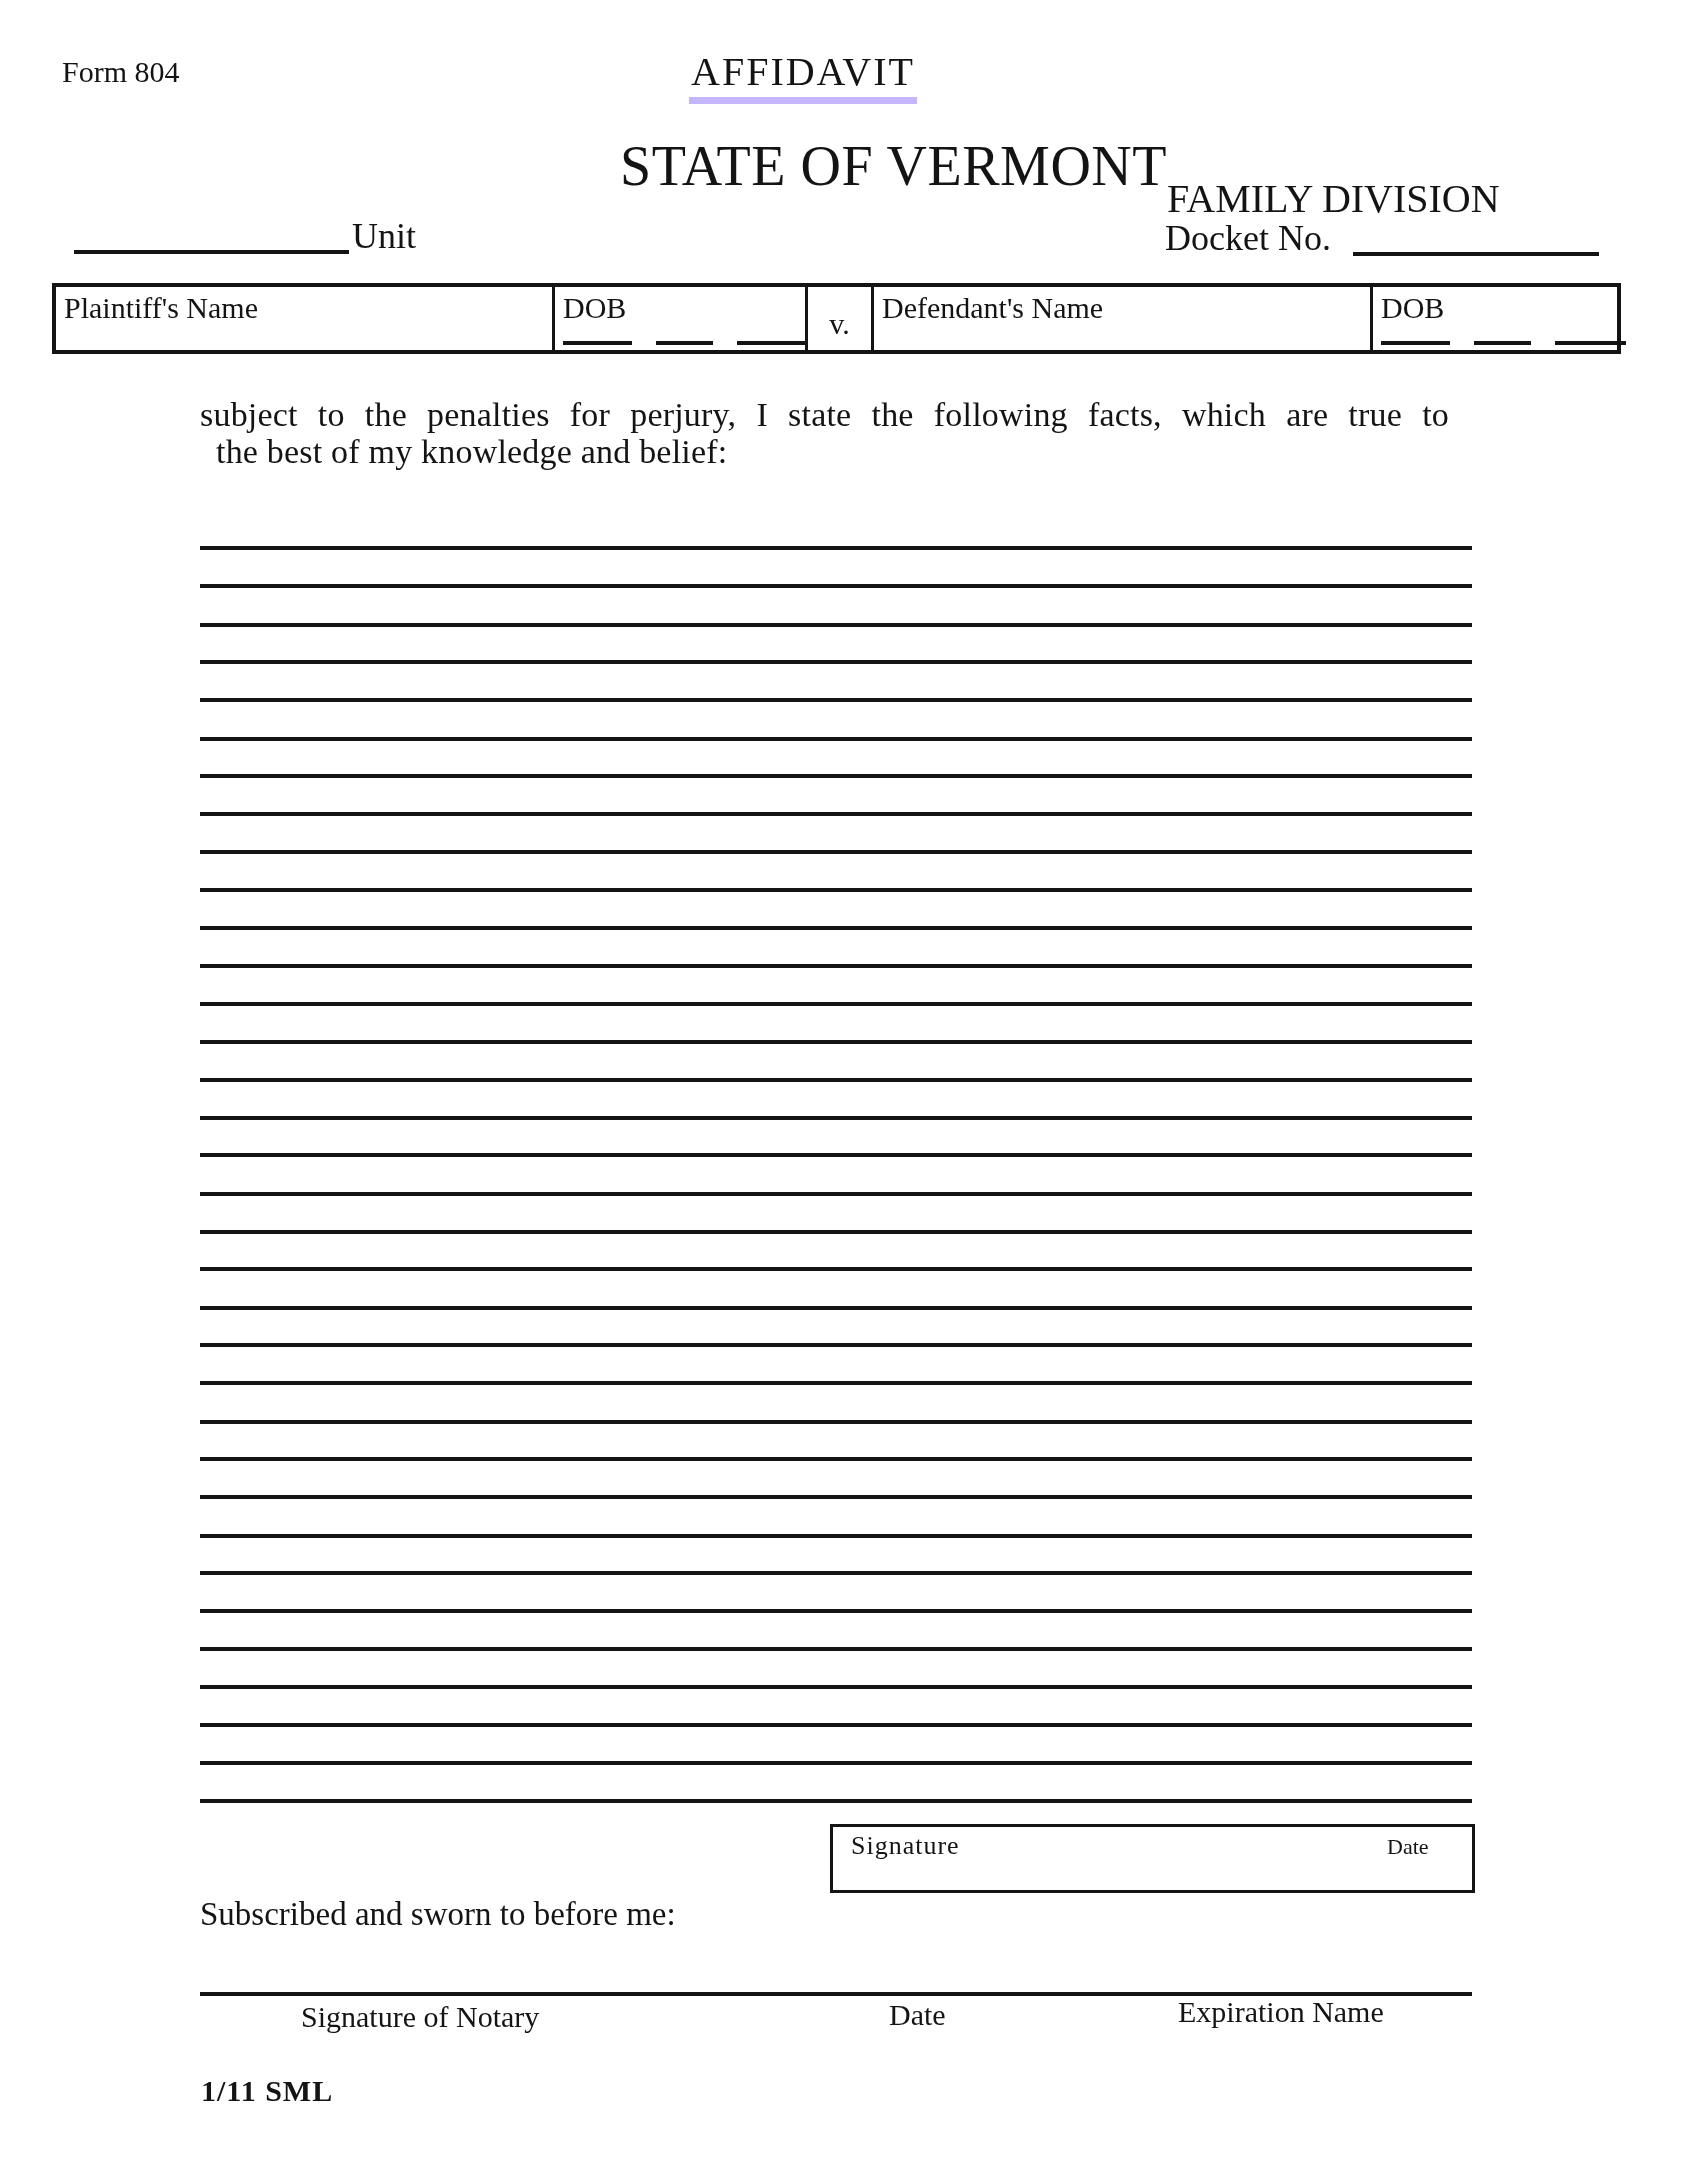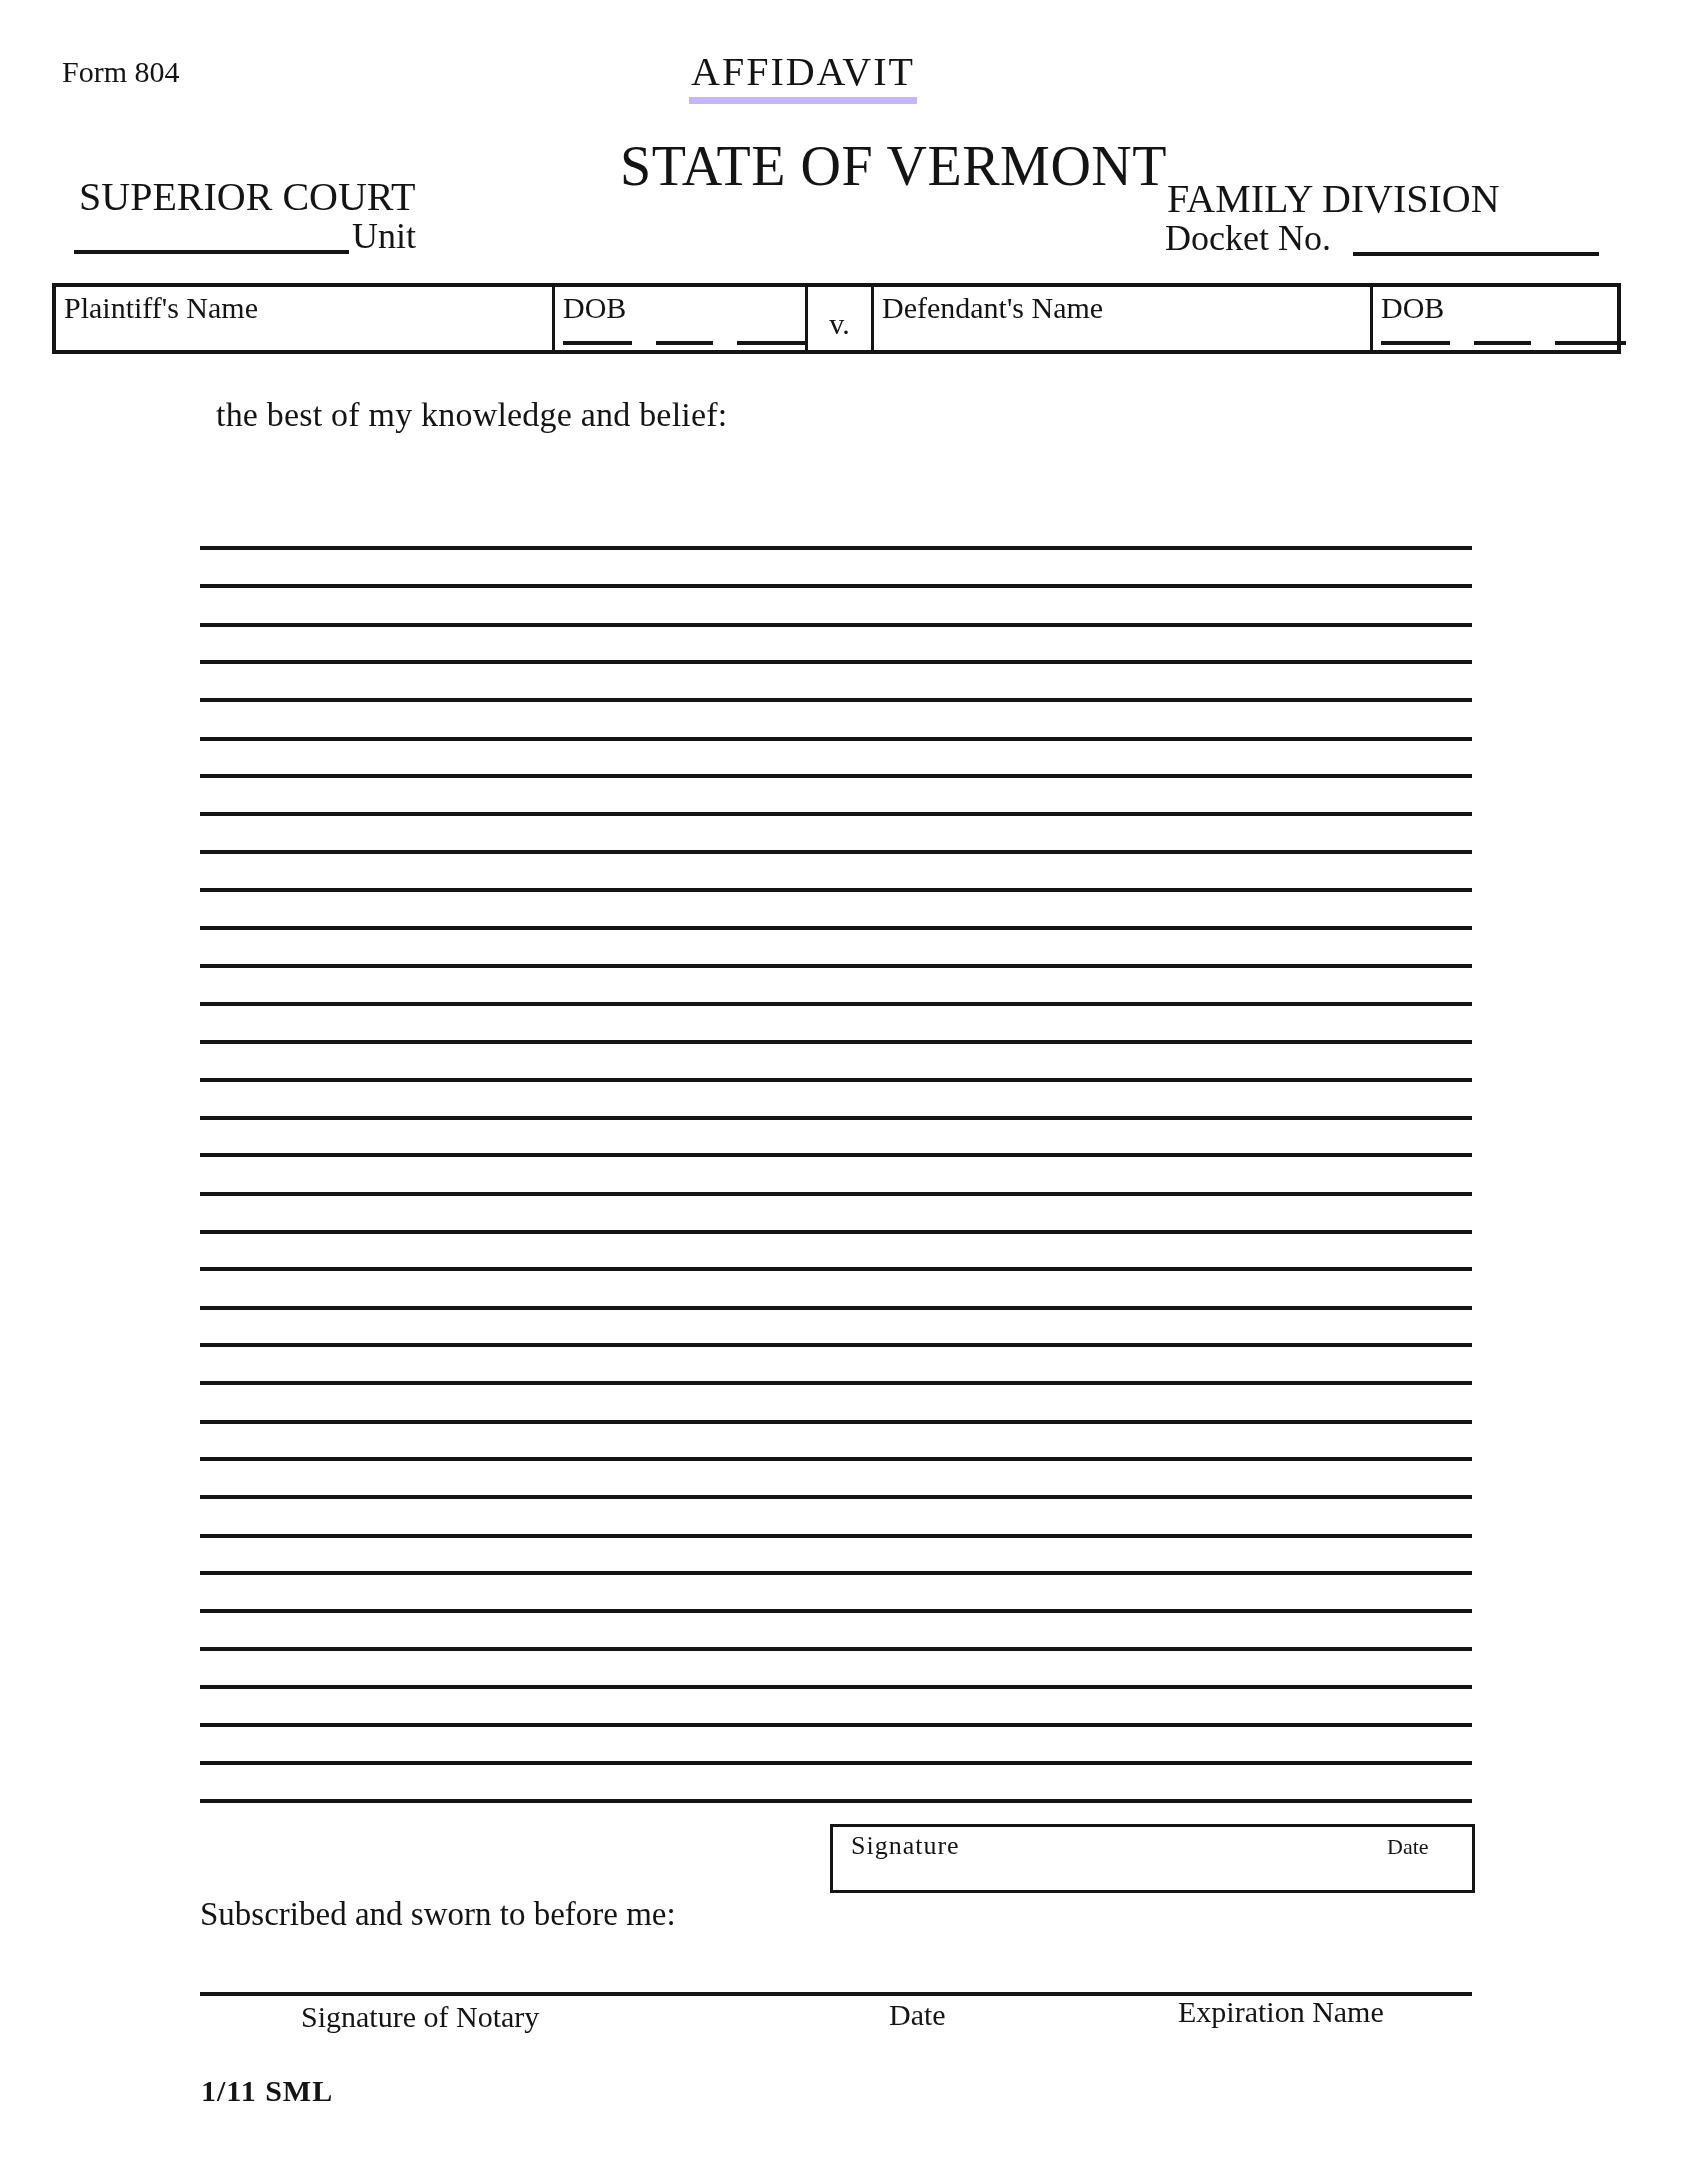--- a/index.html
+++ b/index.html
@@ -177,21 +177,20 @@
 <body>
 
 <div class="page">
 
   <div class="abs form-number">Form 804</div>
 
   <div class="abs form-title">AFFIDAVIT</div>
 
   <div class="abs state-heading">STATE OF VERMONT</div>
 
-  <div class="abs court-left">SUPERIOR COURT</div>
   <div class="abs court-right">FAMILY DIVISION</div>
 
   <div class="abs unit-blank"></div>
   <div class="abs unit-label">Unit</div>
 
   <div class="abs docket-label">Docket No.</div>
   <div class="abs docket-blank"></div>
 
   <div class="abs party-table">
     <div class="pt-cell bordered cell-plaintiff">
@@ -211,20 +210,21 @@
     </div>
     <div class="pt-cell cell-dob-right">
       <span>DOB</span>
       <span class="dob-dash d1"></span>
       <span class="dob-dash d2"></span>
       <span class="dob-dash d3"></span>
     </div>
   </div>
 
   <div class="abs statement">
+    <span class="stmt-line">subject to the penalties for perjury, I state the following facts, which are true to</span>
     <span class="stmt-line last">the best of my knowledge and belief:</span>
   </div>
 
   <div class="abs ruled-lines">
       <div class="ruled-line" style="top: 546px;"></div>
       <div class="ruled-line" style="top: 584px;"></div>
       <div class="ruled-line" style="top: 623px;"></div>
       <div class="ruled-line" style="top: 660px;"></div>
       <div class="ruled-line" style="top: 698px;"></div>
       <div class="ruled-line" style="top: 737px;"></div>

